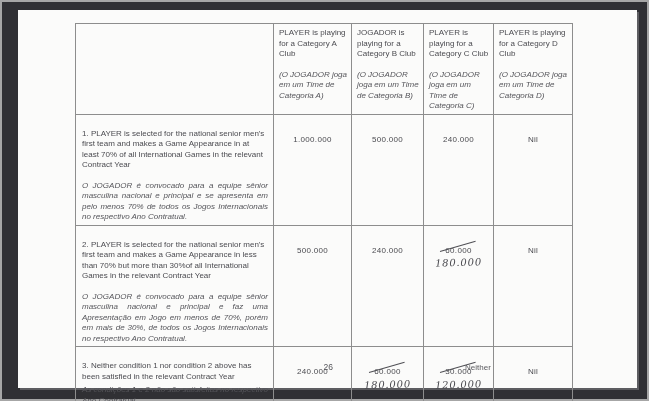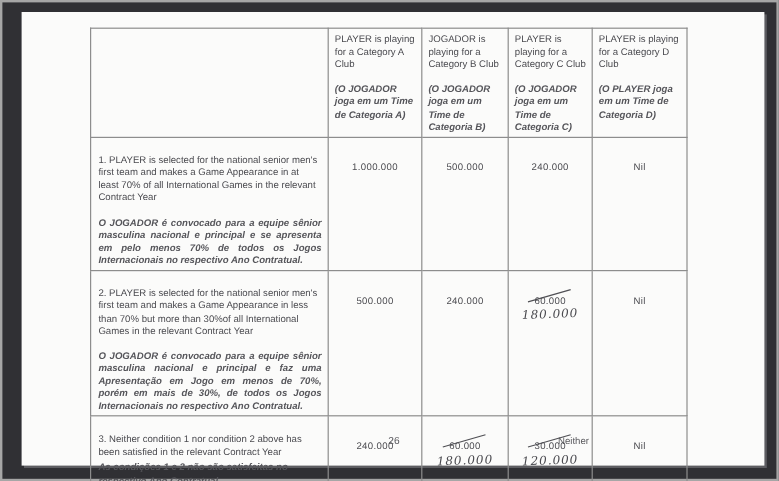--- a/index.html
+++ b/index.html
@@ -37,21 +37,20 @@
   tr.r-header { height:82px; }
   tr.r-1 { height:107px; }
   tr.r-2 { height:96px; }
   tr.r-3 { height:53px; }
   th.cat-header { padding:4px 4px 2px 5px; }
   th.cat-header .pt { margin-top:10px; }
   td.desc-cell { padding:14px 5px 2px 6px; }
   .pt {
     font-style:italic;
     color:#55555a;
-    font-weight:bold;
   }
   .desc-cell .pt { margin-top:10px; }
   .desc-cell .pt.justify { text-align:justify; }
   td.value-cell {
     text-align:center;
     padding-top:20px;
     letter-spacing:0.3px;
   }
   .struck {
     position:relative;
@@ -102,21 +101,21 @@
         <th class="col-b cat-header">
           <div>JOGADOR is playing for a Category B Club</div>
           <div class="pt">(O JOGADOR joga em um Time de Categoria B)</div>
         </th>
         <th class="col-c cat-header">
           <div>PLAYER is playing for a Category C Club</div>
           <div class="pt">(O JOGADOR joga em um Time de Categoria C)</div>
         </th>
         <th class="col-d cat-header">
           <div>PLAYER is playing for a Category D Club</div>
-          <div class="pt">(O PLAYER joga em um Time de Categoria D)</div>
+          <div class="pt">(O JOGADOR joga em um Time de Categoria D)</div>
         </th>
       </tr>
 
       <tr class="r-1">
         <td class="desc-cell">
           <div>1. PLAYER is selected for the national senior men's first team and makes a Game Appearance in at least 70% of all International Games in the relevant Contract Year</div>
           <div class="pt justify">O JOGADOR é convocado para a equipe sênior masculina nacional e principal e se apresenta em pelo menos 70% de todos os Jogos Internacionais no respectivo Ano Contratual.</div>
         </td>
         <td class="value-cell">
           <span>1.000.000</span>

